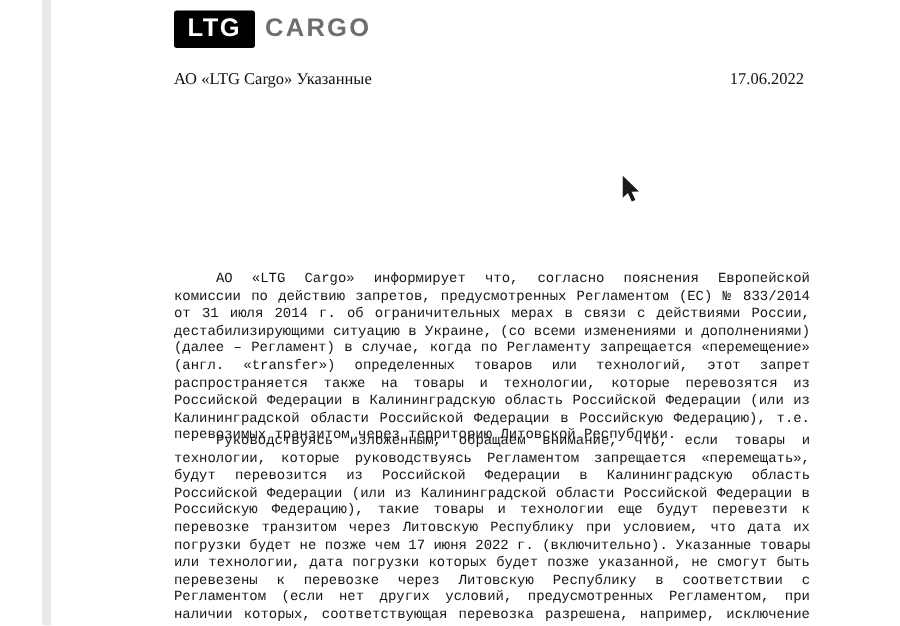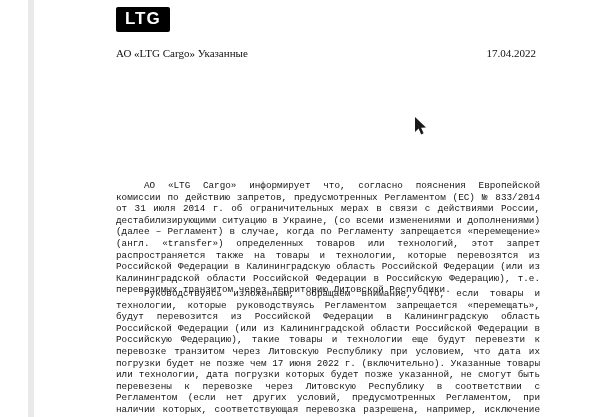--- a/index.html
+++ b/index.html
@@ -111,25 +111,26 @@
 </head>
 <body>
 
 <div class="page">
 
   <div class="edge-left"></div>
   <div class="edge-right"></div>
 
   <div class="logo-wrap">
     <span class="logo-ltg">LTG</span>
+    <span class="logo-cargo">CARGO</span>
   </div>
 
   <div class="meta-row">
     <span>АО «LTG Cargo» Указанные</span>
-    <span>17.04.2022</span>
+    <span>17.06.2022</span>
   </div>
 
 
   <div class="body-block p1">
     <p class="indent">АО «LTG Cargo» информирует что, согласно пояснения Европейской комиссии по действию запретов, предусмотренных Регламентом (ЕС) № 833/2014 от 31 июля 2014 г. об ограничительных мерах в связи с действиями России, дестабилизирующими ситуацию в Украине, (со всеми изменениями и дополнениями) (далее – Регламент) в случае, когда по Регламенту запрещается «перемещение» (англ. «transfer») определенных товаров или технологий, этот запрет распространяется также на товары и технологии, которые перевозятся из Российской Федерации в Калининградскую область Российской Федерации (или из Калининградской области Российской Федерации в Российскую Федерацию), т.е. перевозимых транзитом через территорию Литовской Республики.</p>
   </div>
 
   <div class="body-block p2">
     <p class="indent">Руководствуясь изложенным, обращаем внимание, что, если товары и технологии, которые руководствуясь Регламентом запрещается «перемещать», будут перевозится из Российской Федерации в Калининградскую область Российской Федерации (или из Калининградской области Российской Федерации в Российскую Федерацию), такие товары и технологии еще будут перевезти к перевозке транзитом через Литовскую Республику при условием, что дата их погрузки будет не позже чем 17 июня 2022 г. (включительно). Указанные товары или технологии, дата погрузки которых будет позже указанной, не смогут быть перевезены к перевозке через Литовскую Республику в соответствии с Регламентом (если нет других условий, предусмотренных Регламентом, при наличии которых, соответствующая перевозка разрешена, например, исключение по выполнению договоров, заключенных до определенной даты, разрешение, выданное компетентными органами, и т. д.).</p>
   </div>

